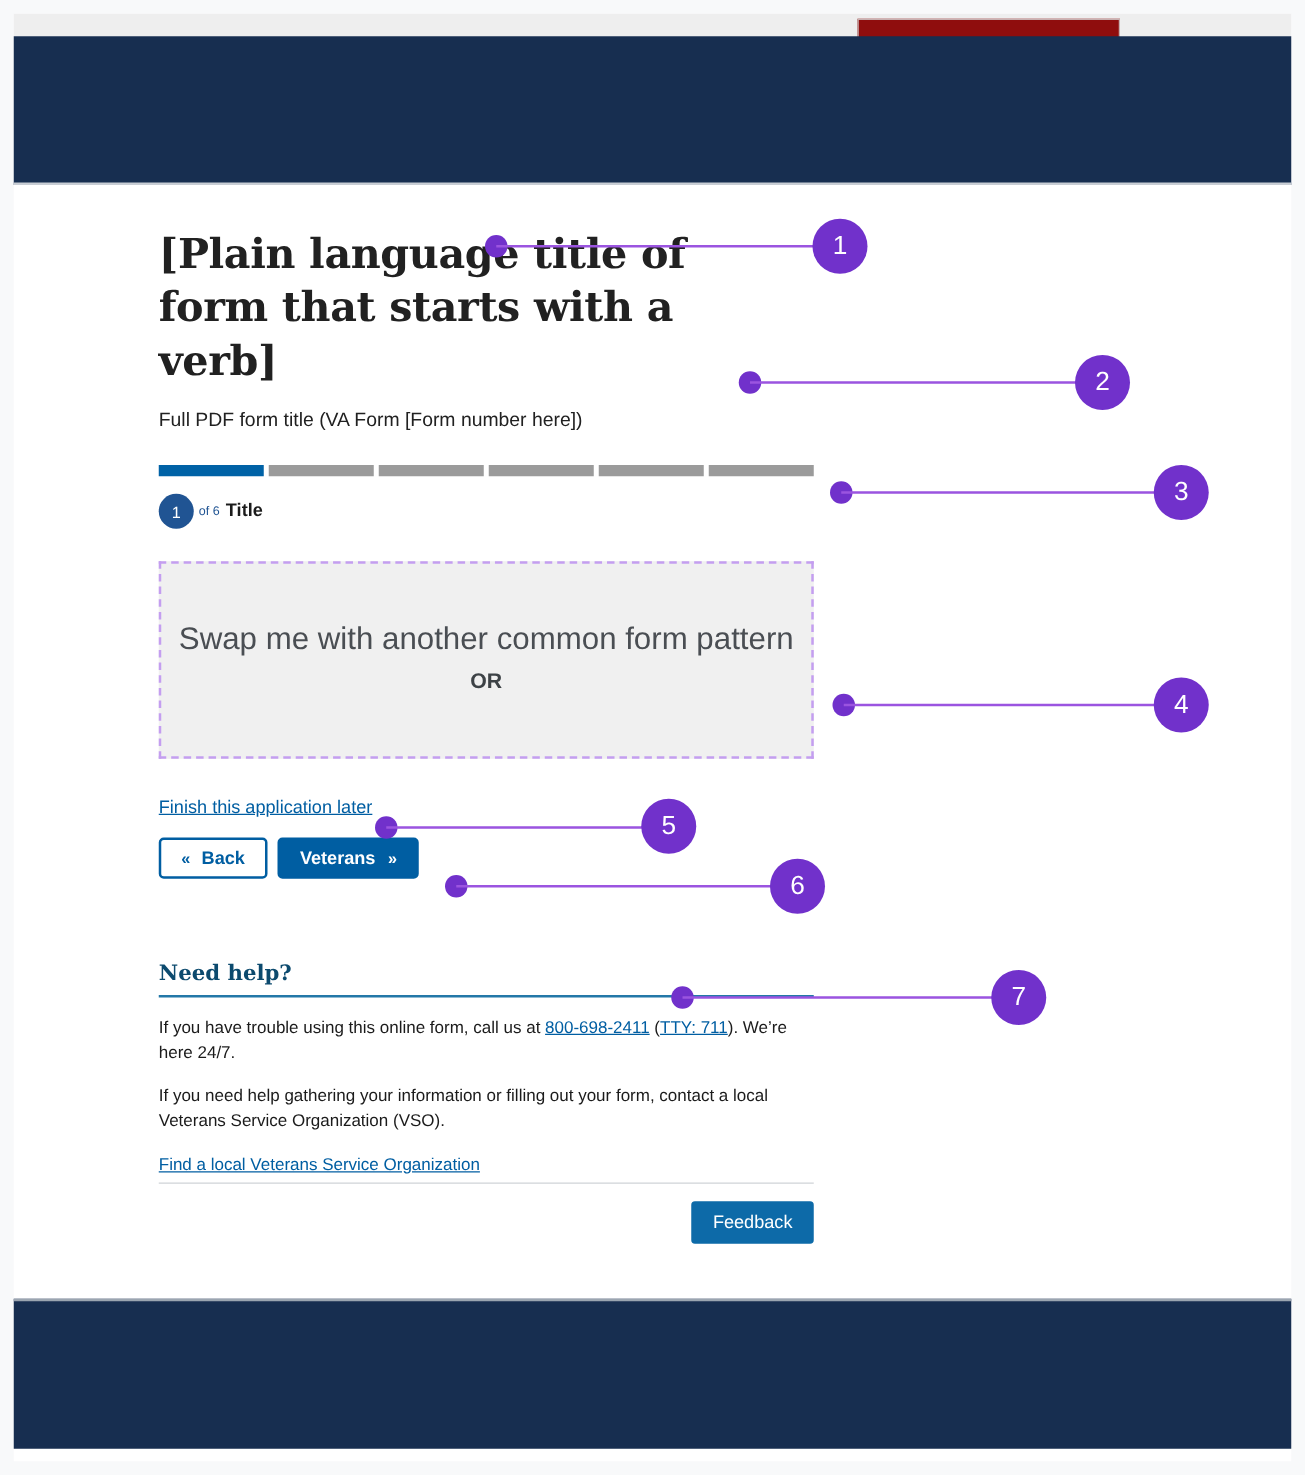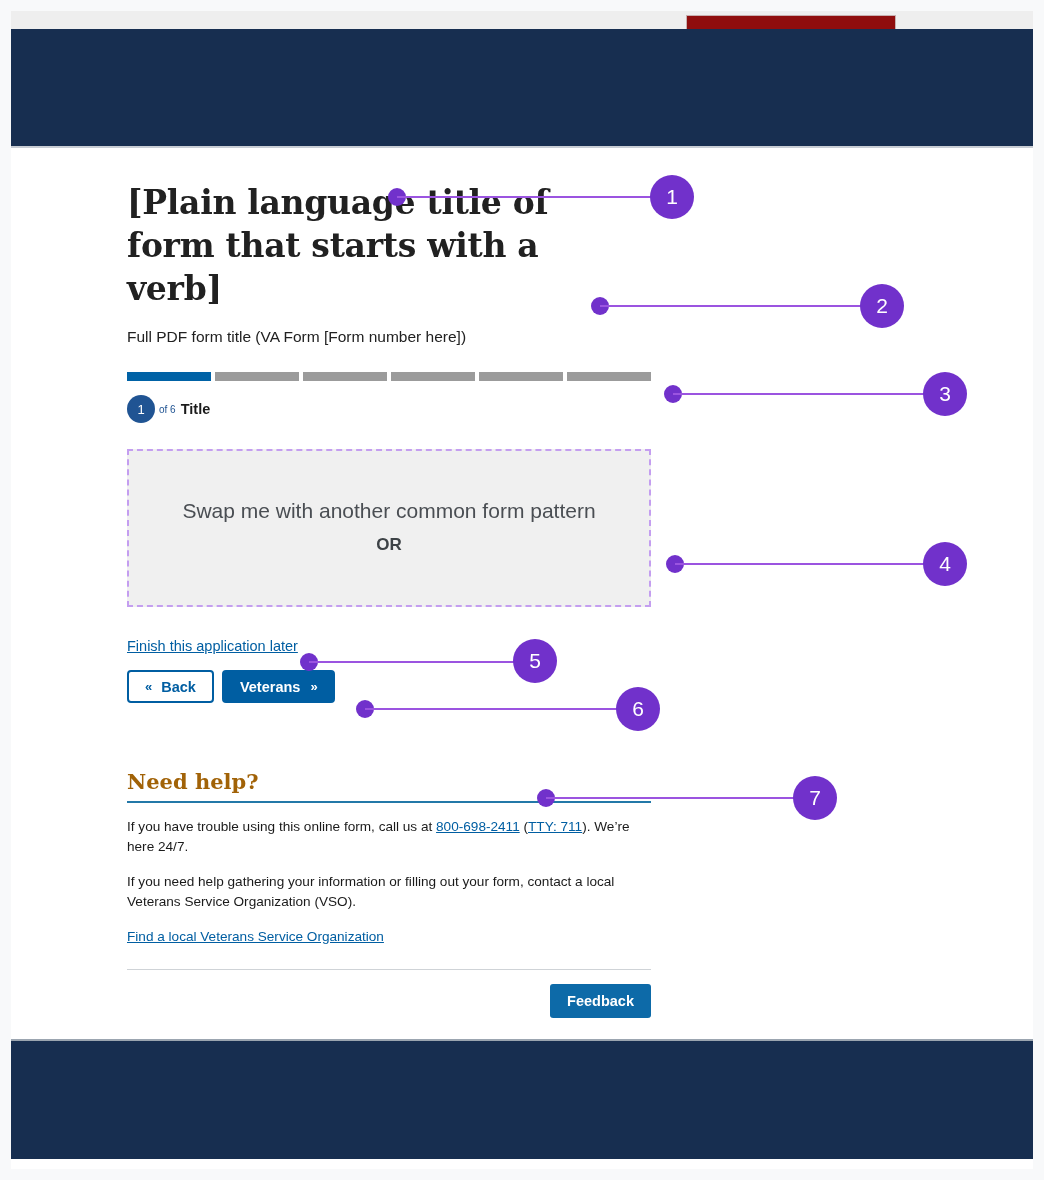--- a/index.html
+++ b/index.html
@@ -169,21 +169,21 @@
     background: #f0f0f0;
     border: 2px dashed #c49ef0;
     box-sizing: border-box;
     display: flex;
     flex-direction: column;
     align-items: center;
     justify-content: center;
     margin-bottom: 30px;
   }
   .pattern-line {
-    font-size: 21px;
+    font-size: 25px;
     color: #4a4e53;
     line-height: 34px;
   }
   .pattern-line.or {
     font-weight: bold;
     font-size: 17px;
     color: #3d4246;
   }
 
   
@@ -227,23 +227,23 @@
   .chev {
     font-size: 13px;
     letter-spacing: -1px;
   }
   .btn-back .chev { margin-right: 10px; }
   .btn-continue .chev { margin-left: 10px; }
 
   
   .help-heading {
     font-family: "DejaVu Serif", "Liberation Serif", serif;
-    font-size: 21px;
-    font-weight: bold;
-    color: #a16207;
+    font-size: 17px;
+    font-weight: bold;
+    color: #0c4a6e;
     padding-bottom: 7px;
     border-bottom: 2px solid #2378a8;
     width: 524px;
     box-sizing: border-box;
     margin-bottom: 13px;
   }
   .help-p {
     font-size: 13.6px;
     line-height: 20px;
     color: #1b1b1b;
@@ -252,35 +252,35 @@
   }
   .help-p b { font-weight: normal; }
   .help-p a, .vso-link {
     color: #005ea2;
     text-decoration: underline;
   }
   .vso-link {
     display: inline-block;
     font-size: 13.6px;
     line-height: 20px;
-    margin-bottom: 22px;
+    margin-bottom: 4px;
   }
 
   .feedback-row {
     width: 524px;
     border-top: 1px solid #cfd3d7;
     padding-top: 14px;
     display: flex;
     justify-content: flex-end;
   }
   .btn-feedback {
     background: #0d6aa8;
     color: #ffffff;
     font-size: 14.5px;
-    font-weight: bold;
+    font-weight: normal;
     border-radius: 3px;
     padding: 9px 17px;
     display: inline-block;
     cursor: pointer;
   }
 
   
   .annotations {
     position: absolute;
     left: 0;

